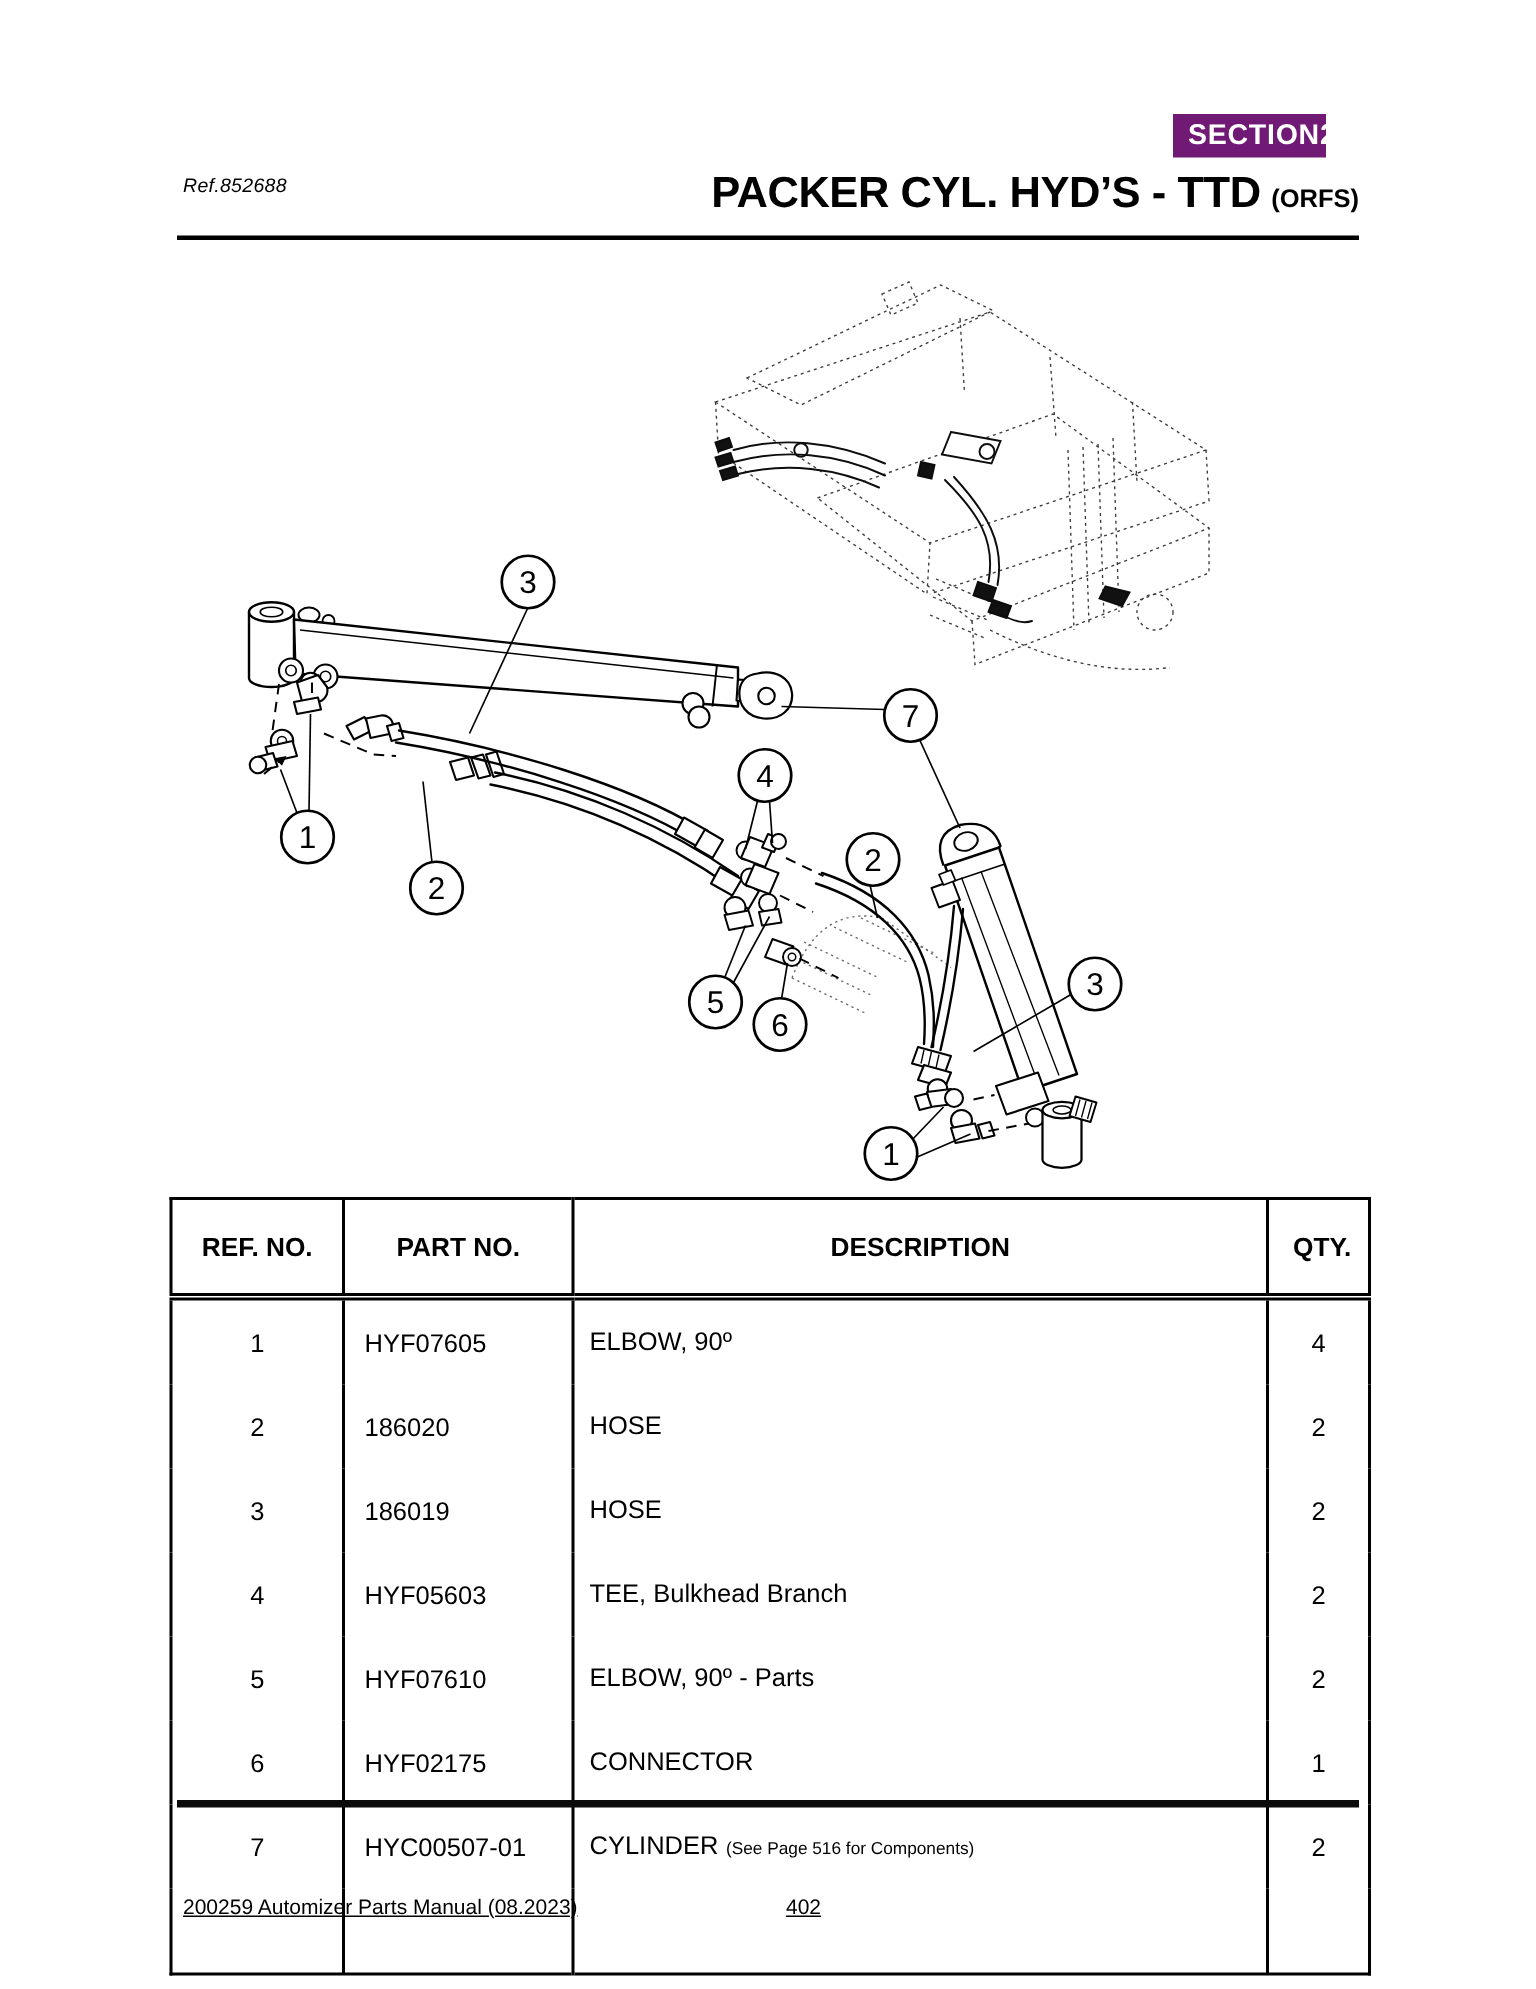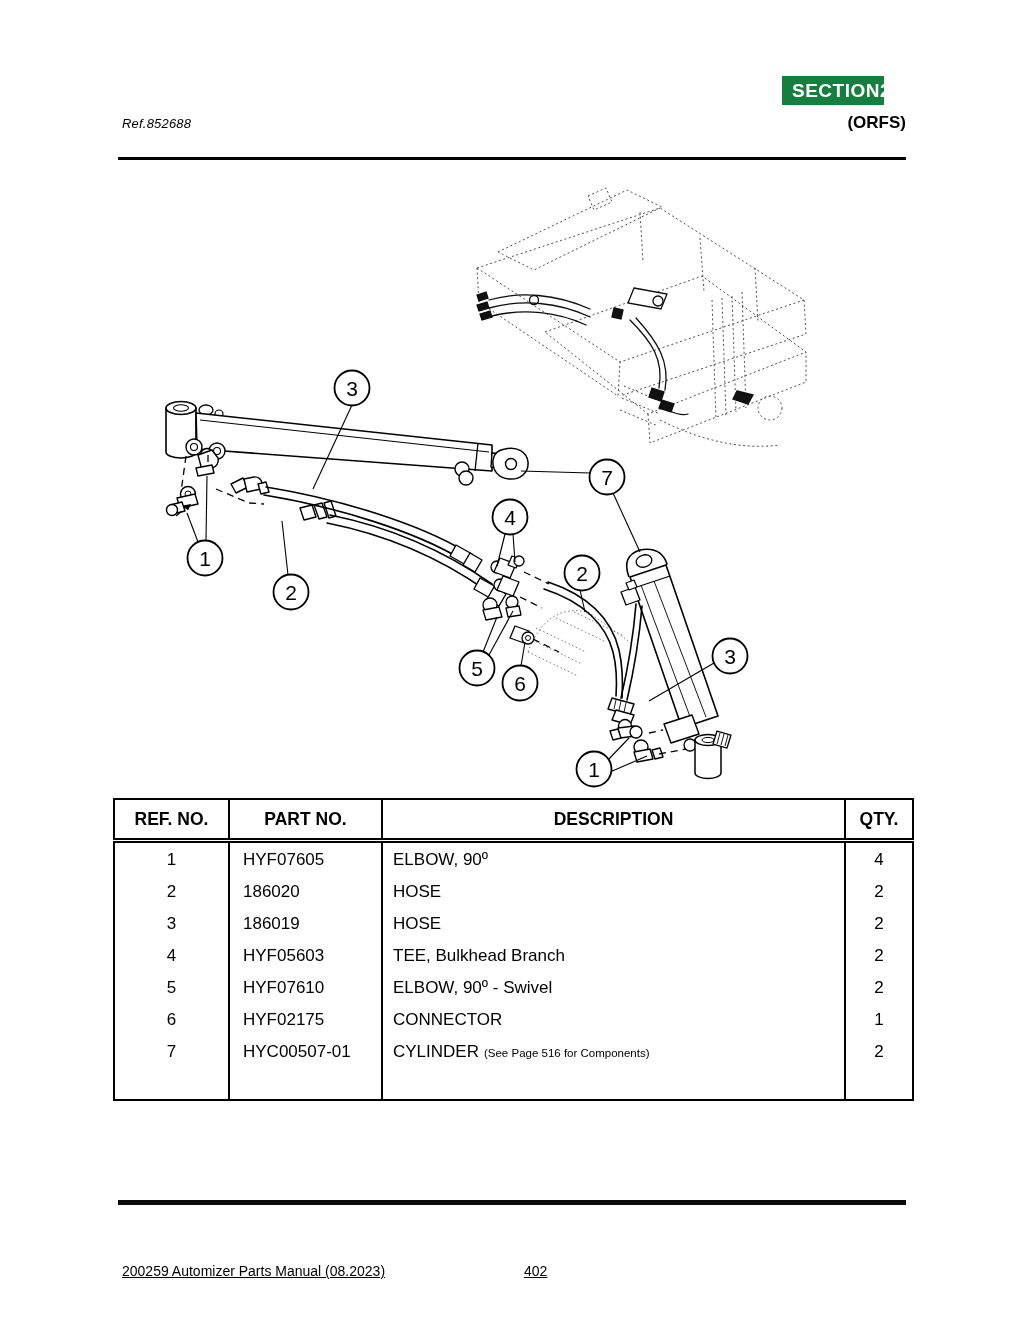--- a/index.html
+++ b/index.html
@@ -8,21 +8,21 @@
     font-family:"Liberation Sans",sans-serif;color:#000;overflow:hidden;
     margin:0 auto;
   }
   
   .ref-label{
     position:absolute;left:122px;top:116px;
     font-size:13px;font-style:italic;letter-spacing:.2px;
   }
   .section-badge{
     position:absolute;left:782px;top:76px;width:102px;height:29px;
-    background:#15803d;color:#fff;display:flex;align-items:center;
+    background:#701a75;color:#fff;display:flex;align-items:center;
     justify-content:space-between;padding:0 10px;box-sizing:border-box;
     font-weight:bold;font-size:19px;letter-spacing:.5px;
   }
   .page-title{
     position:absolute;right:118px;top:113px;display:flex;align-items:baseline;gap:7px;
     white-space:nowrap;
   }
   .page-title .main{font-size:29px;font-weight:bold;letter-spacing:-.3px;}
   .page-title .suffix{font-size:17px;font-weight:bold;}
   .title-rule{position:absolute;left:118px;top:157px;width:788px;height:3px;background:#000;}
@@ -30,21 +30,21 @@
   #diagram{position:absolute;left:0;top:0;width:1024px;height:795px;}
   
   table.parts{
     position:absolute;left:113px;top:798px;width:799px;
     border-collapse:collapse;table-layout:fixed;
     font-size:17px;
   }
   table.parts,table.parts td,table.parts th{border:0 solid #000;}
   table.parts{border:2.5px solid #000;}
   table.parts th{border-bottom:5px double #000;}
-  table.parts th,table.parts td{padding:4px;}
+  table.parts th,table.parts td{padding:16px;}
   .bl{border-left:2px solid #000 !important;}
   table.parts th{height:30px;font-size:17.5px;font-weight:bold;text-align:center;}
   table.parts tbody td{height:24px;vertical-align:middle;line-height:1;}
   .c-ref,.c-qty{text-align:center;}
   .c-part{padding-left:13px !important;text-align:left;}
   .c-desc{padding-left:10px !important;text-align:left;margin-left:44px;}
   .note{font-size:11.5px;margin-left:5px;}
   tr.filler td{height:185px;}
   
   .bottom-rule{position:absolute;left:118px;top:1200px;width:788px;height:5px;background:#0b0b0b;}
@@ -58,20 +58,21 @@
 <div id="page">
 
   <div class="ref-label">Ref.852688</div>
 
   <div class="section-badge">
     <span>SECTION</span>
     <span>2</span>
   </div>
 
   <div class="page-title">
+    <span class="main">PACKER CYL. HYD’S - TTD</span>
     <span class="suffix">(ORFS)</span>
   </div>
 
   <div class="title-rule"></div>
 
   <svg id="diagram" viewBox="0 0 1024 795" xmlns="http://www.w3.org/2000/svg">
 
     <g stroke="#3c3c3c" fill="none" stroke-width="0.9" stroke-dasharray="2 2.6">
       <path d="M498 252 L627 190 L662 207 L534 270 Z"></path>
       <path d="M477 268 L660 208 L804 300 L620 362 Z"></path>
@@ -327,21 +328,21 @@
         </tr>
         <tr>
           <td class="c-ref"><span>4</span></td>
           <td class="c-part bl"><span>HYF05603</span></td>
           <td class="c-desc bl"><span>TEE, Bulkhead Branch</span><span class="note"></span></td>
           <td class="c-qty bl"><span>2</span></td>
         </tr>
         <tr>
           <td class="c-ref"><span>5</span></td>
           <td class="c-part bl"><span>HYF07610</span></td>
-          <td class="c-desc bl"><span>ELBOW, 90º - Swivel</span><span class="note"></span></td>
+          <td class="c-desc bl"><span>ELBOW, 90º - Parts</span><span class="note"></span></td>
           <td class="c-qty bl"><span>2</span></td>
         </tr>
         <tr>
           <td class="c-ref"><span>6</span></td>
           <td class="c-part bl"><span>HYF02175</span></td>
           <td class="c-desc bl"><span>CONNECTOR</span><span class="note"></span></td>
           <td class="c-qty bl"><span>1</span></td>
         </tr>
         <tr>
           <td class="c-ref"><span>7</span></td>

